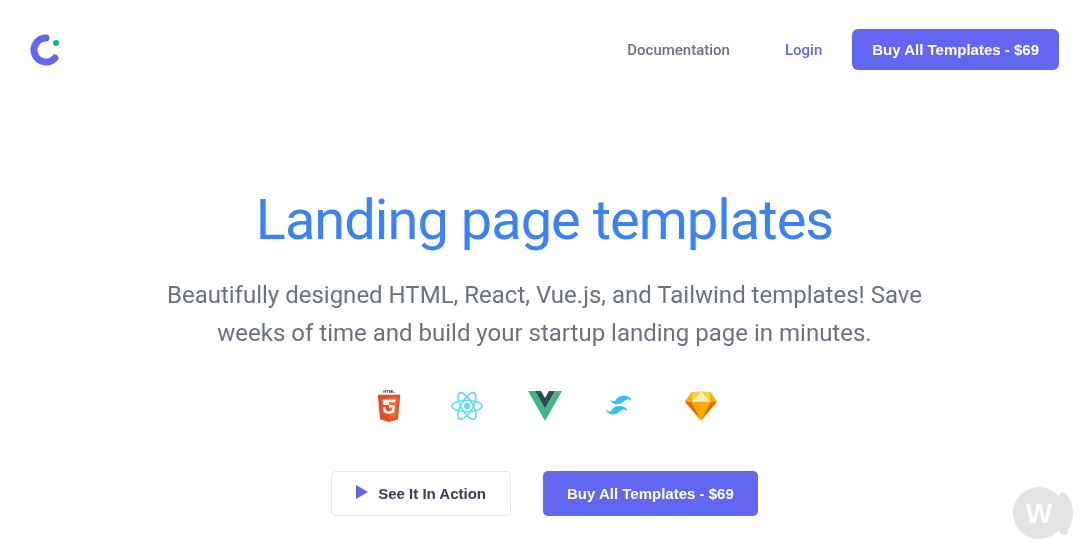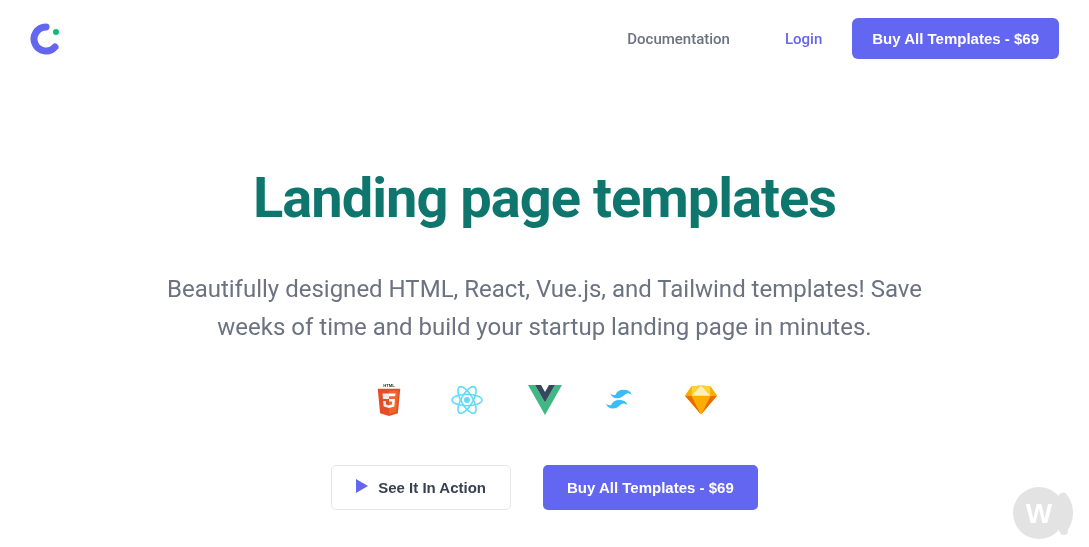--- a/index.html
+++ b/index.html
@@ -12,21 +12,21 @@
       background: #ffffff;
       width: 1089px;
       height: 547px;
       overflow: hidden;
       position: relative;
     }
     .header {
       display: flex;
       align-items: center;
       justify-content: space-between;
-      padding: 18px 30px;
+      padding: 29px 30px;
     }
     .logo {
       width: 32px;
       height: 32px;
     }
     .nav {
       display: flex;
       align-items: center;
       gap: 30px;
     }
@@ -52,24 +52,24 @@
       border: none;
       border-radius: 6px;
       cursor: pointer;
     }
     .hero {
       text-align: center;
       padding: 90px 20px 0;
     }
     .hero-title {
       font-size: 56px;
-      font-weight: 700;
-      color: #0f766e;
+      font-weight: 400;
+      color: #3b82f6;
       line-height: 1.12;
-      margin-bottom: 40px;
+      margin-bottom: 24px;
       letter-spacing: -1px;
     }
     .hero-subtitle {
       font-size: 24px;
       color: #6B7280;
       line-height: 1.6;
       max-width: 780px;
       margin: 0 auto 36px;
     }
     .tech-icons {

